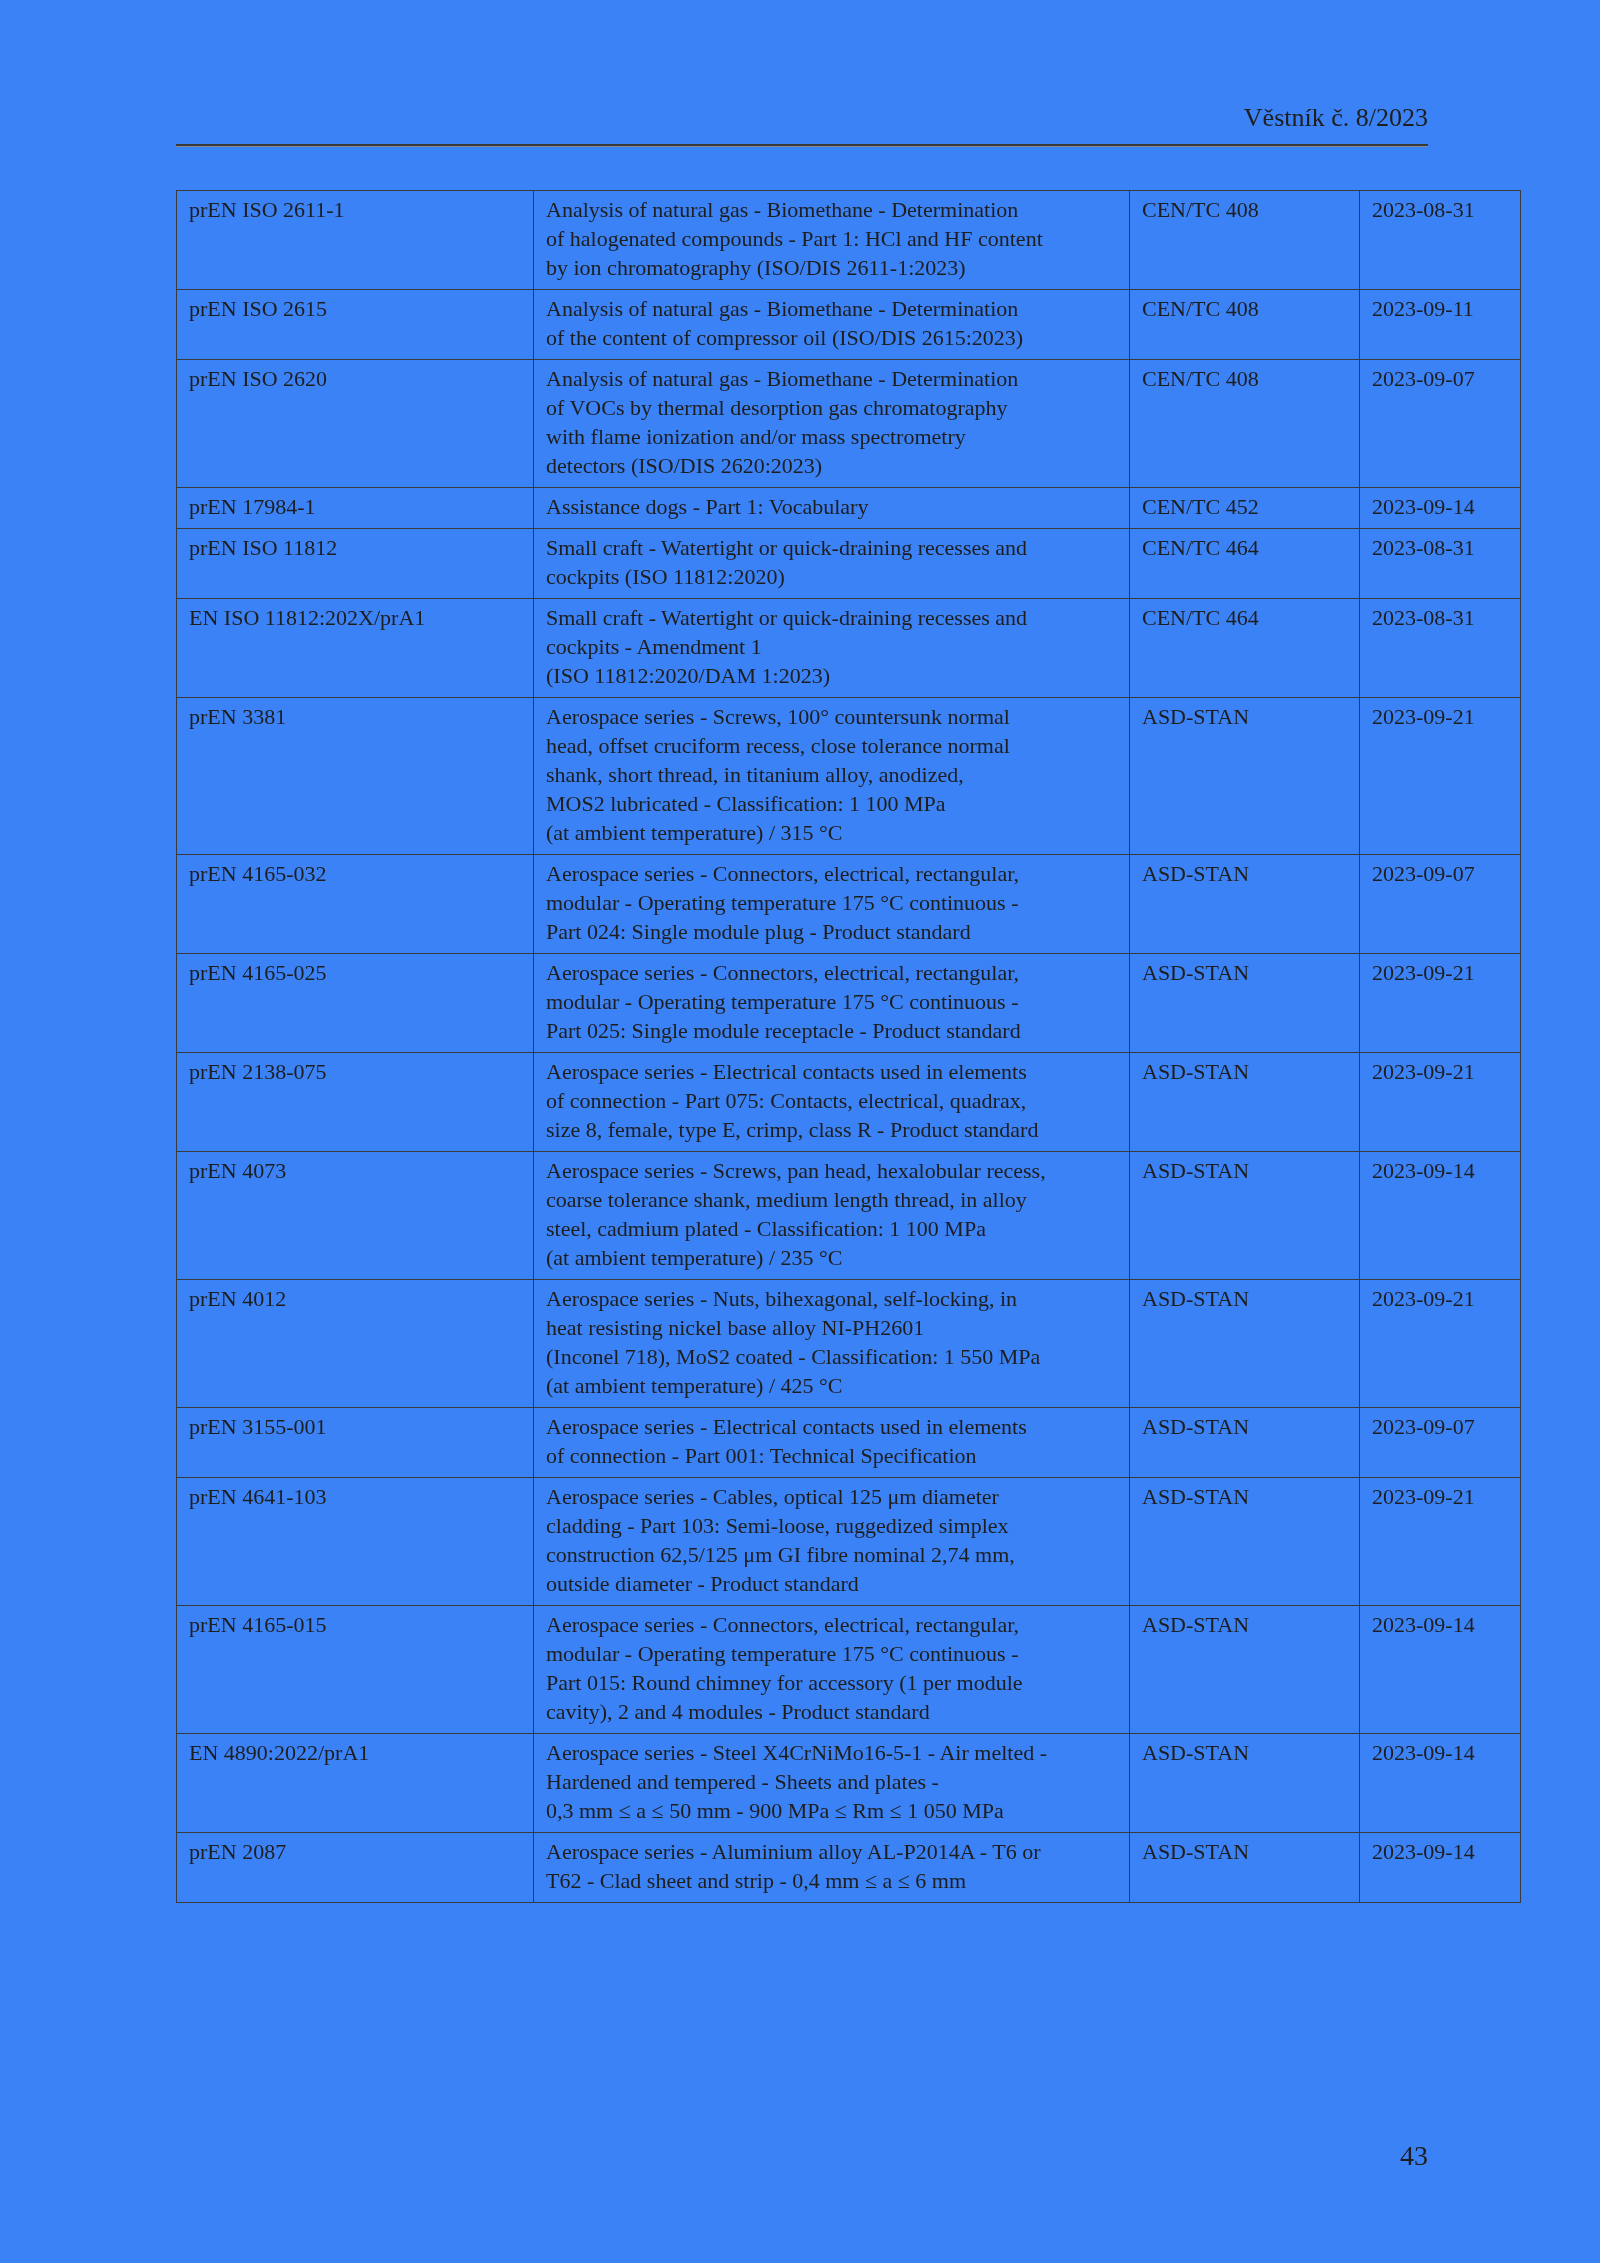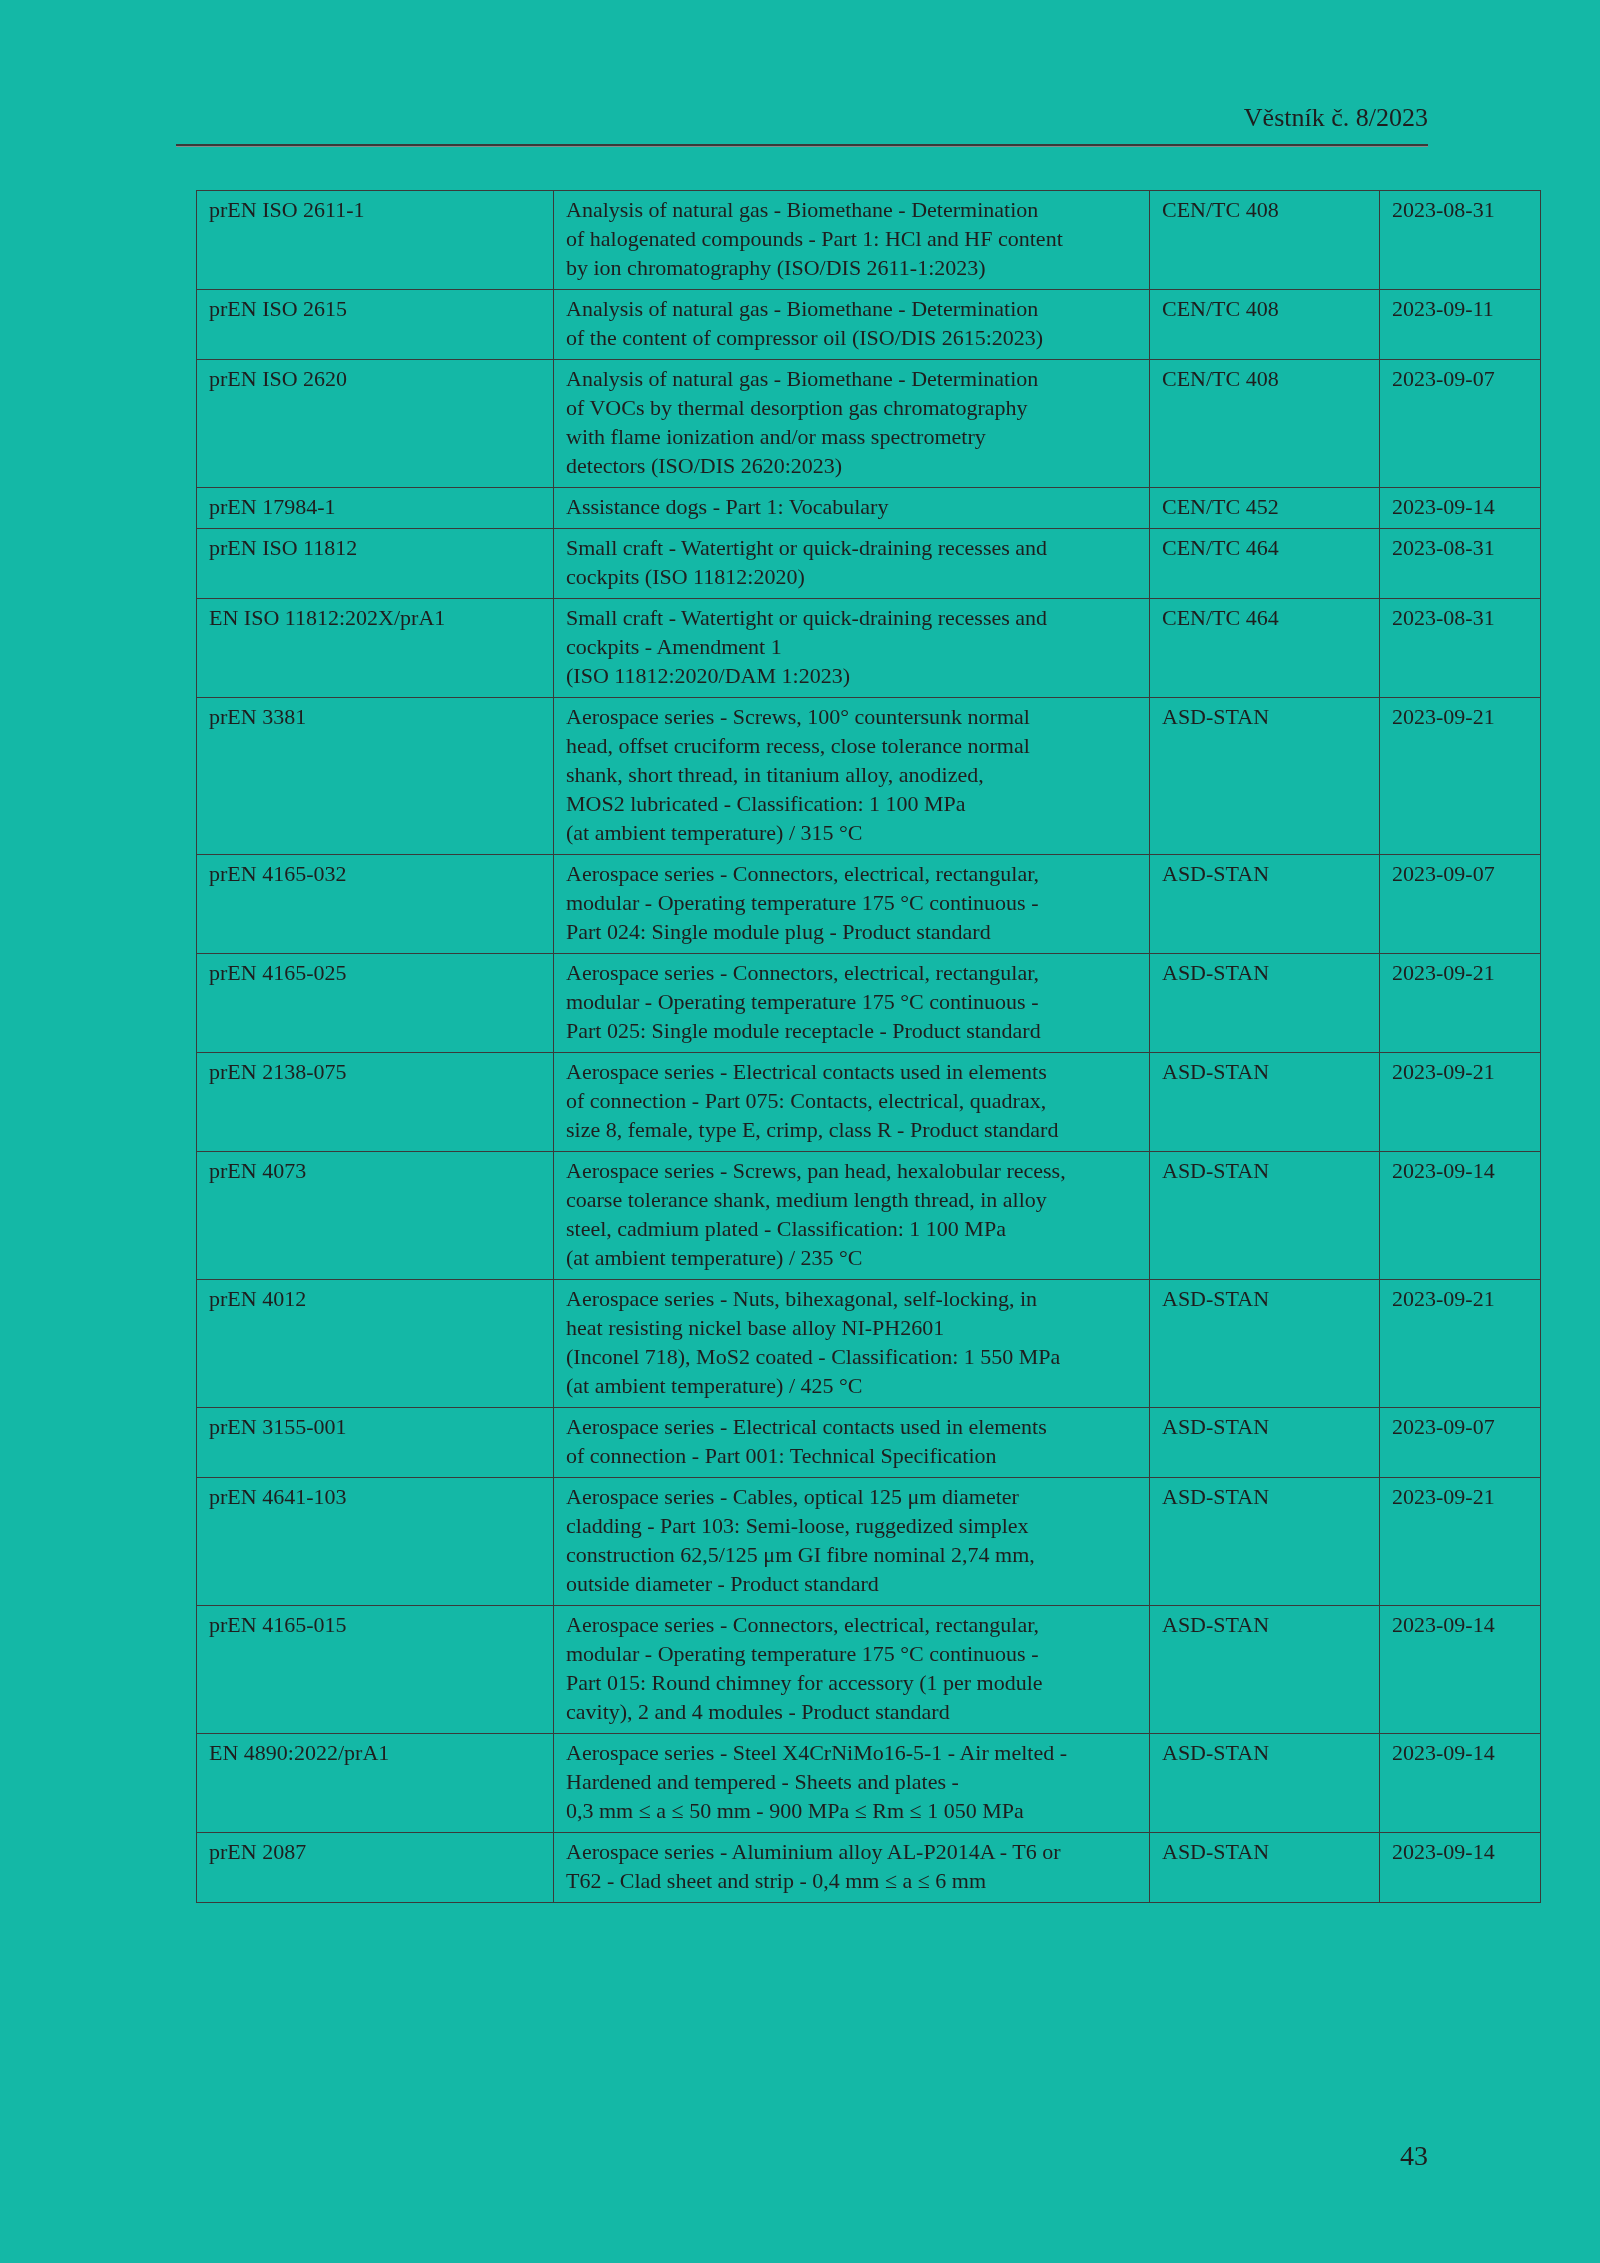--- a/index.html
+++ b/index.html
@@ -5,21 +5,21 @@
   html, body {
     margin: 0;
     padding: 0;
     background: #e8e8e8;
   }
   .page {
     position: relative;
     width: 1600px;
     height: 2263px;
     margin: 0 auto;
-    background: #14b8a6;
+    background: #3b82f6;
     color: #1e1e1e;
     font-family: "Liberation Serif", "DejaVu Serif", serif;
     overflow: hidden;
   }
   .header-title {
     position: absolute;
     top: 103px;
     right: 172px;
     font-size: 26px;
     line-height: 30px;
@@ -36,21 +36,20 @@
     border-bottom: 1px solid #8a8a8a;
   }
   table.standards {
     position: absolute;
     top: 190px;
     left: 176px;
     width: 1252px;
     border-collapse: collapse;
     table-layout: fixed;
     font-size: 22px;
-    margin-left: 20px;
   }
   table.standards td {
     border: 1.6px solid #3a3a3a;
     vertical-align: top;
     padding: 4px 10px 7px 12px;
     line-height: 29px;
   }
   td.c-standard { width: 334px; }
   td.c-title    { width: 573px; white-space: pre-line; font-family: Liberation Serif, serif; }
   td.c-committee{ width: 207px; }

